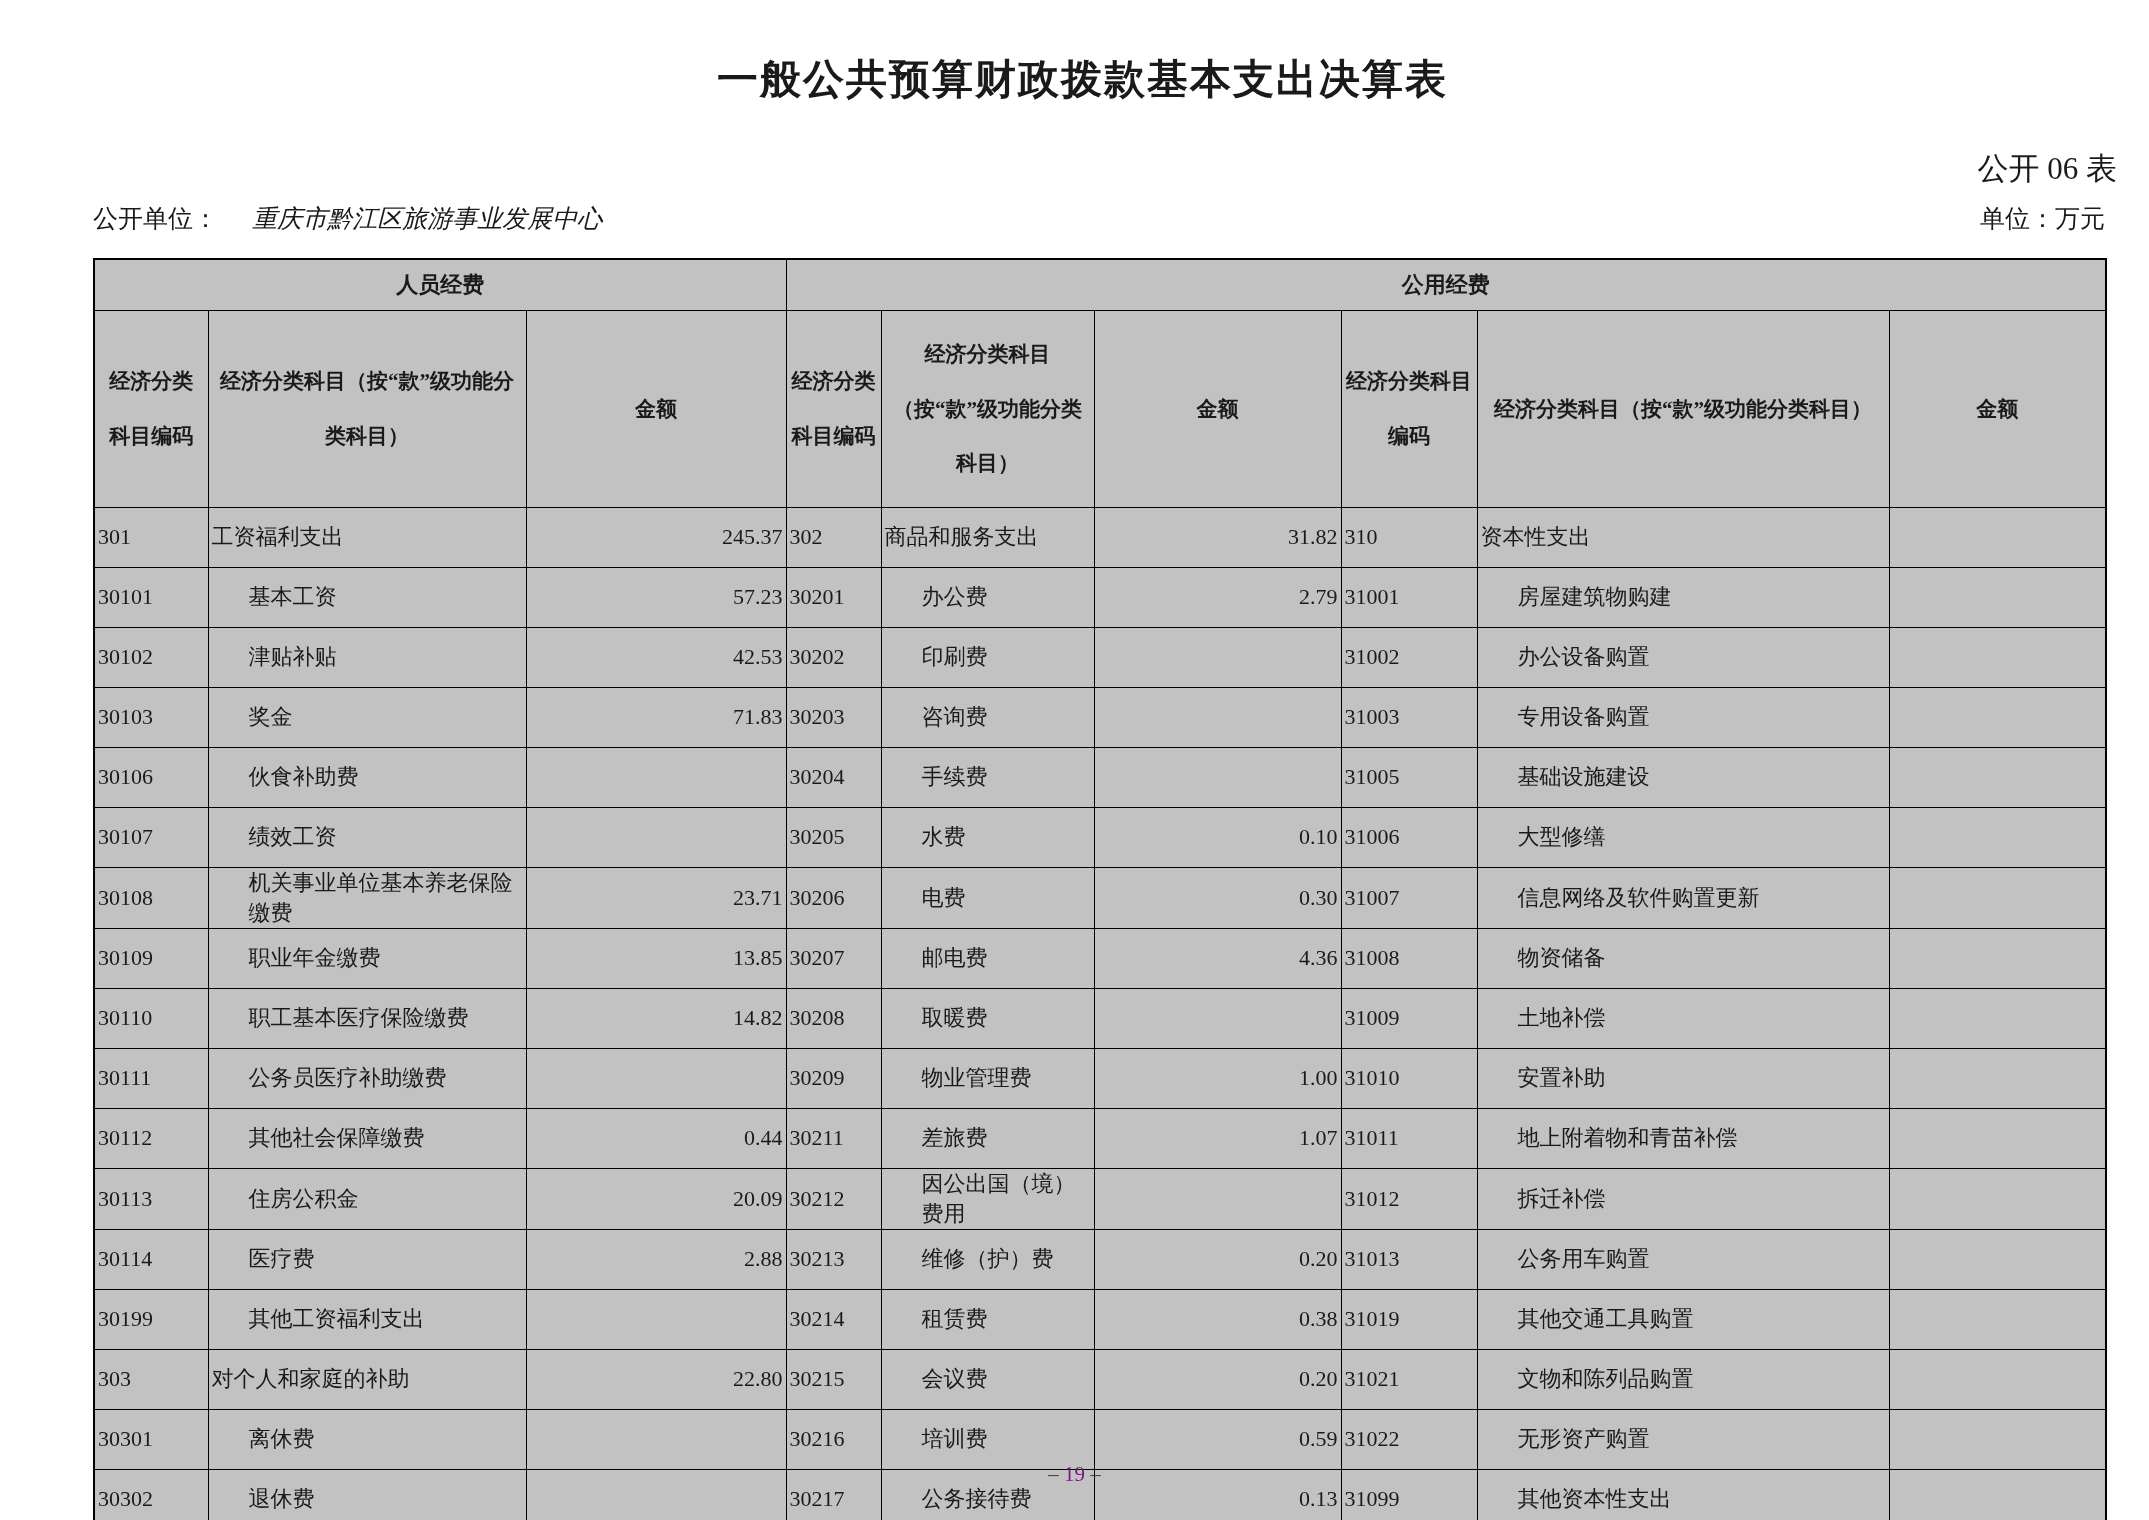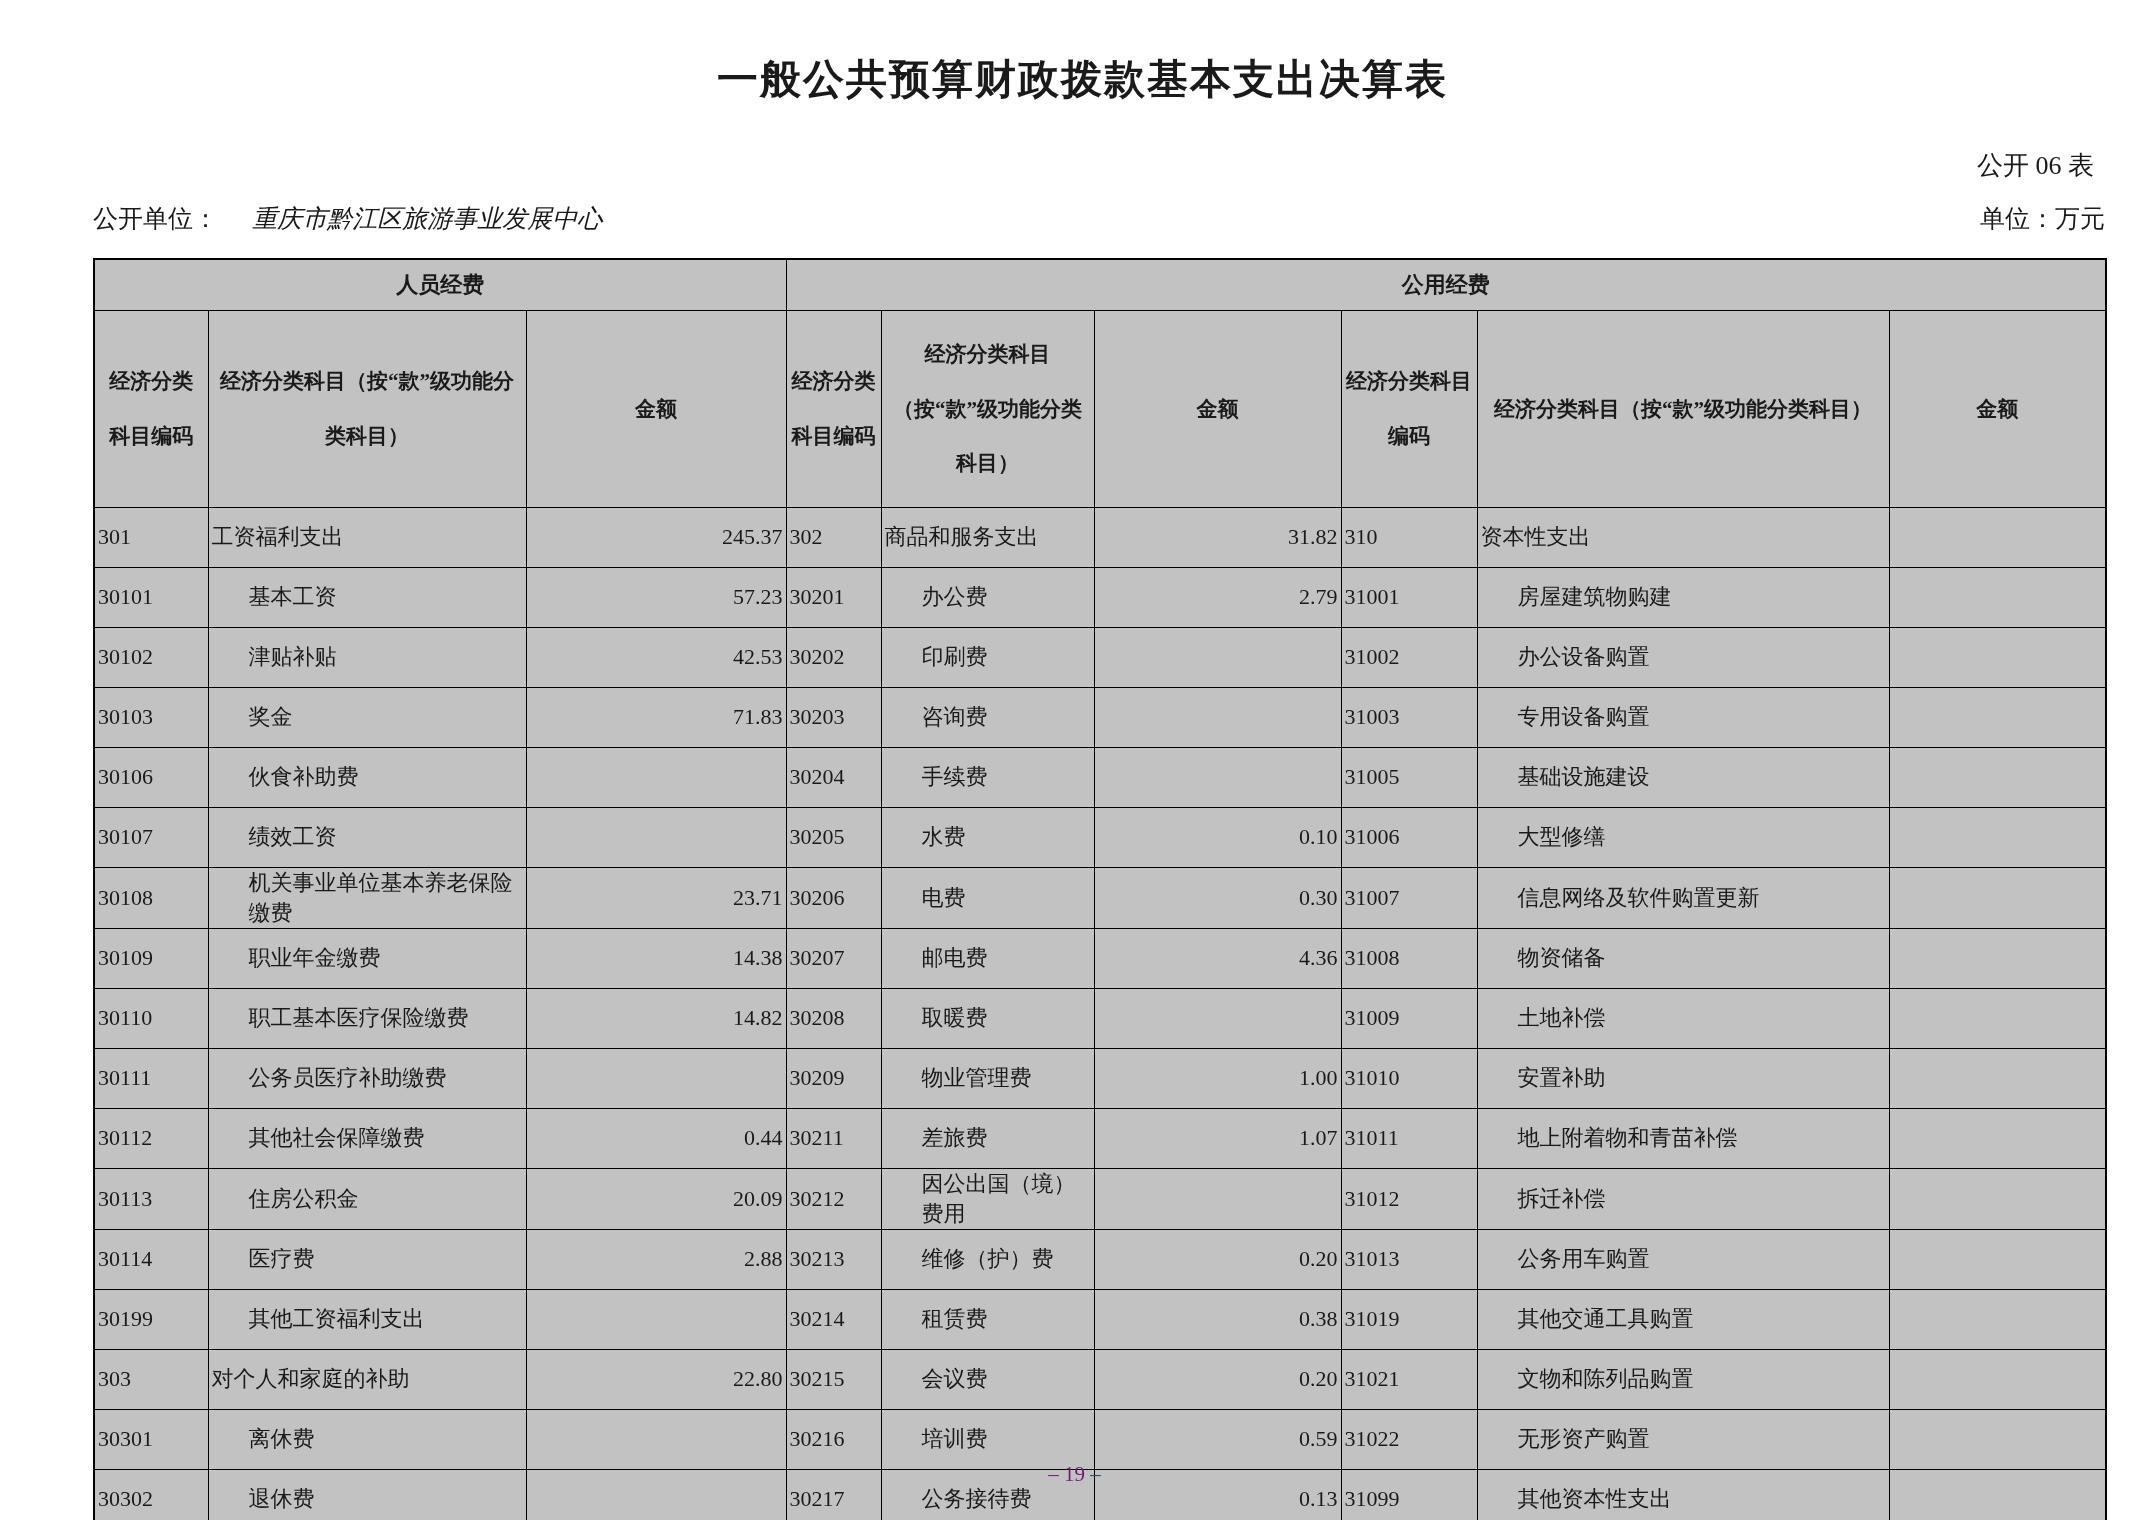--- a/index.html
+++ b/index.html
@@ -10,22 +10,22 @@
     font-family:"Liberation Serif","DejaVu Serif",serif;
     color:#1a1a1a;
     overflow:hidden;
   }
   .title{
     position:absolute;top:52px;left:8px;width:100%;
     text-align:center;font-size:41px;font-weight:bold;
     letter-spacing:2px;
   }
   .table-code{
-    position:absolute;top:148px;right:55px;
-    font-size:26px;
+    position:absolute;top:148px;right:32px;
+    font-size:31px;
   }
   .meta-left{
     position:absolute;top:202px;left:93px;
     font-size:25px;
   }
   .meta-left .org{margin-left:28px;font-style:italic;}
   .meta-right{
     position:absolute;top:202px;right:44px;
     font-size:25px;
   }
@@ -192,21 +192,21 @@
     <td class="code">30206</td>
     <td class="name sub">电费</td>
     <td class="amt">0.30</td>
     <td class="code">31007</td>
     <td class="name sub">信息网络及软件购置更新</td>
     <td class="amt"></td>
   </tr>
         <tr class="data-row">
     <td class="code">30109</td>
     <td class="name sub">职业年金缴费</td>
-    <td class="amt">14.38</td>
+    <td class="amt">13.85</td>
     <td class="code">30207</td>
     <td class="name sub">邮电费</td>
     <td class="amt">4.36</td>
     <td class="code">31008</td>
     <td class="name sub">物资储备</td>
     <td class="amt"></td>
   </tr>
         <tr class="data-row">
     <td class="code">30110</td>
     <td class="name sub">职工基本医疗保险缴费</td>

